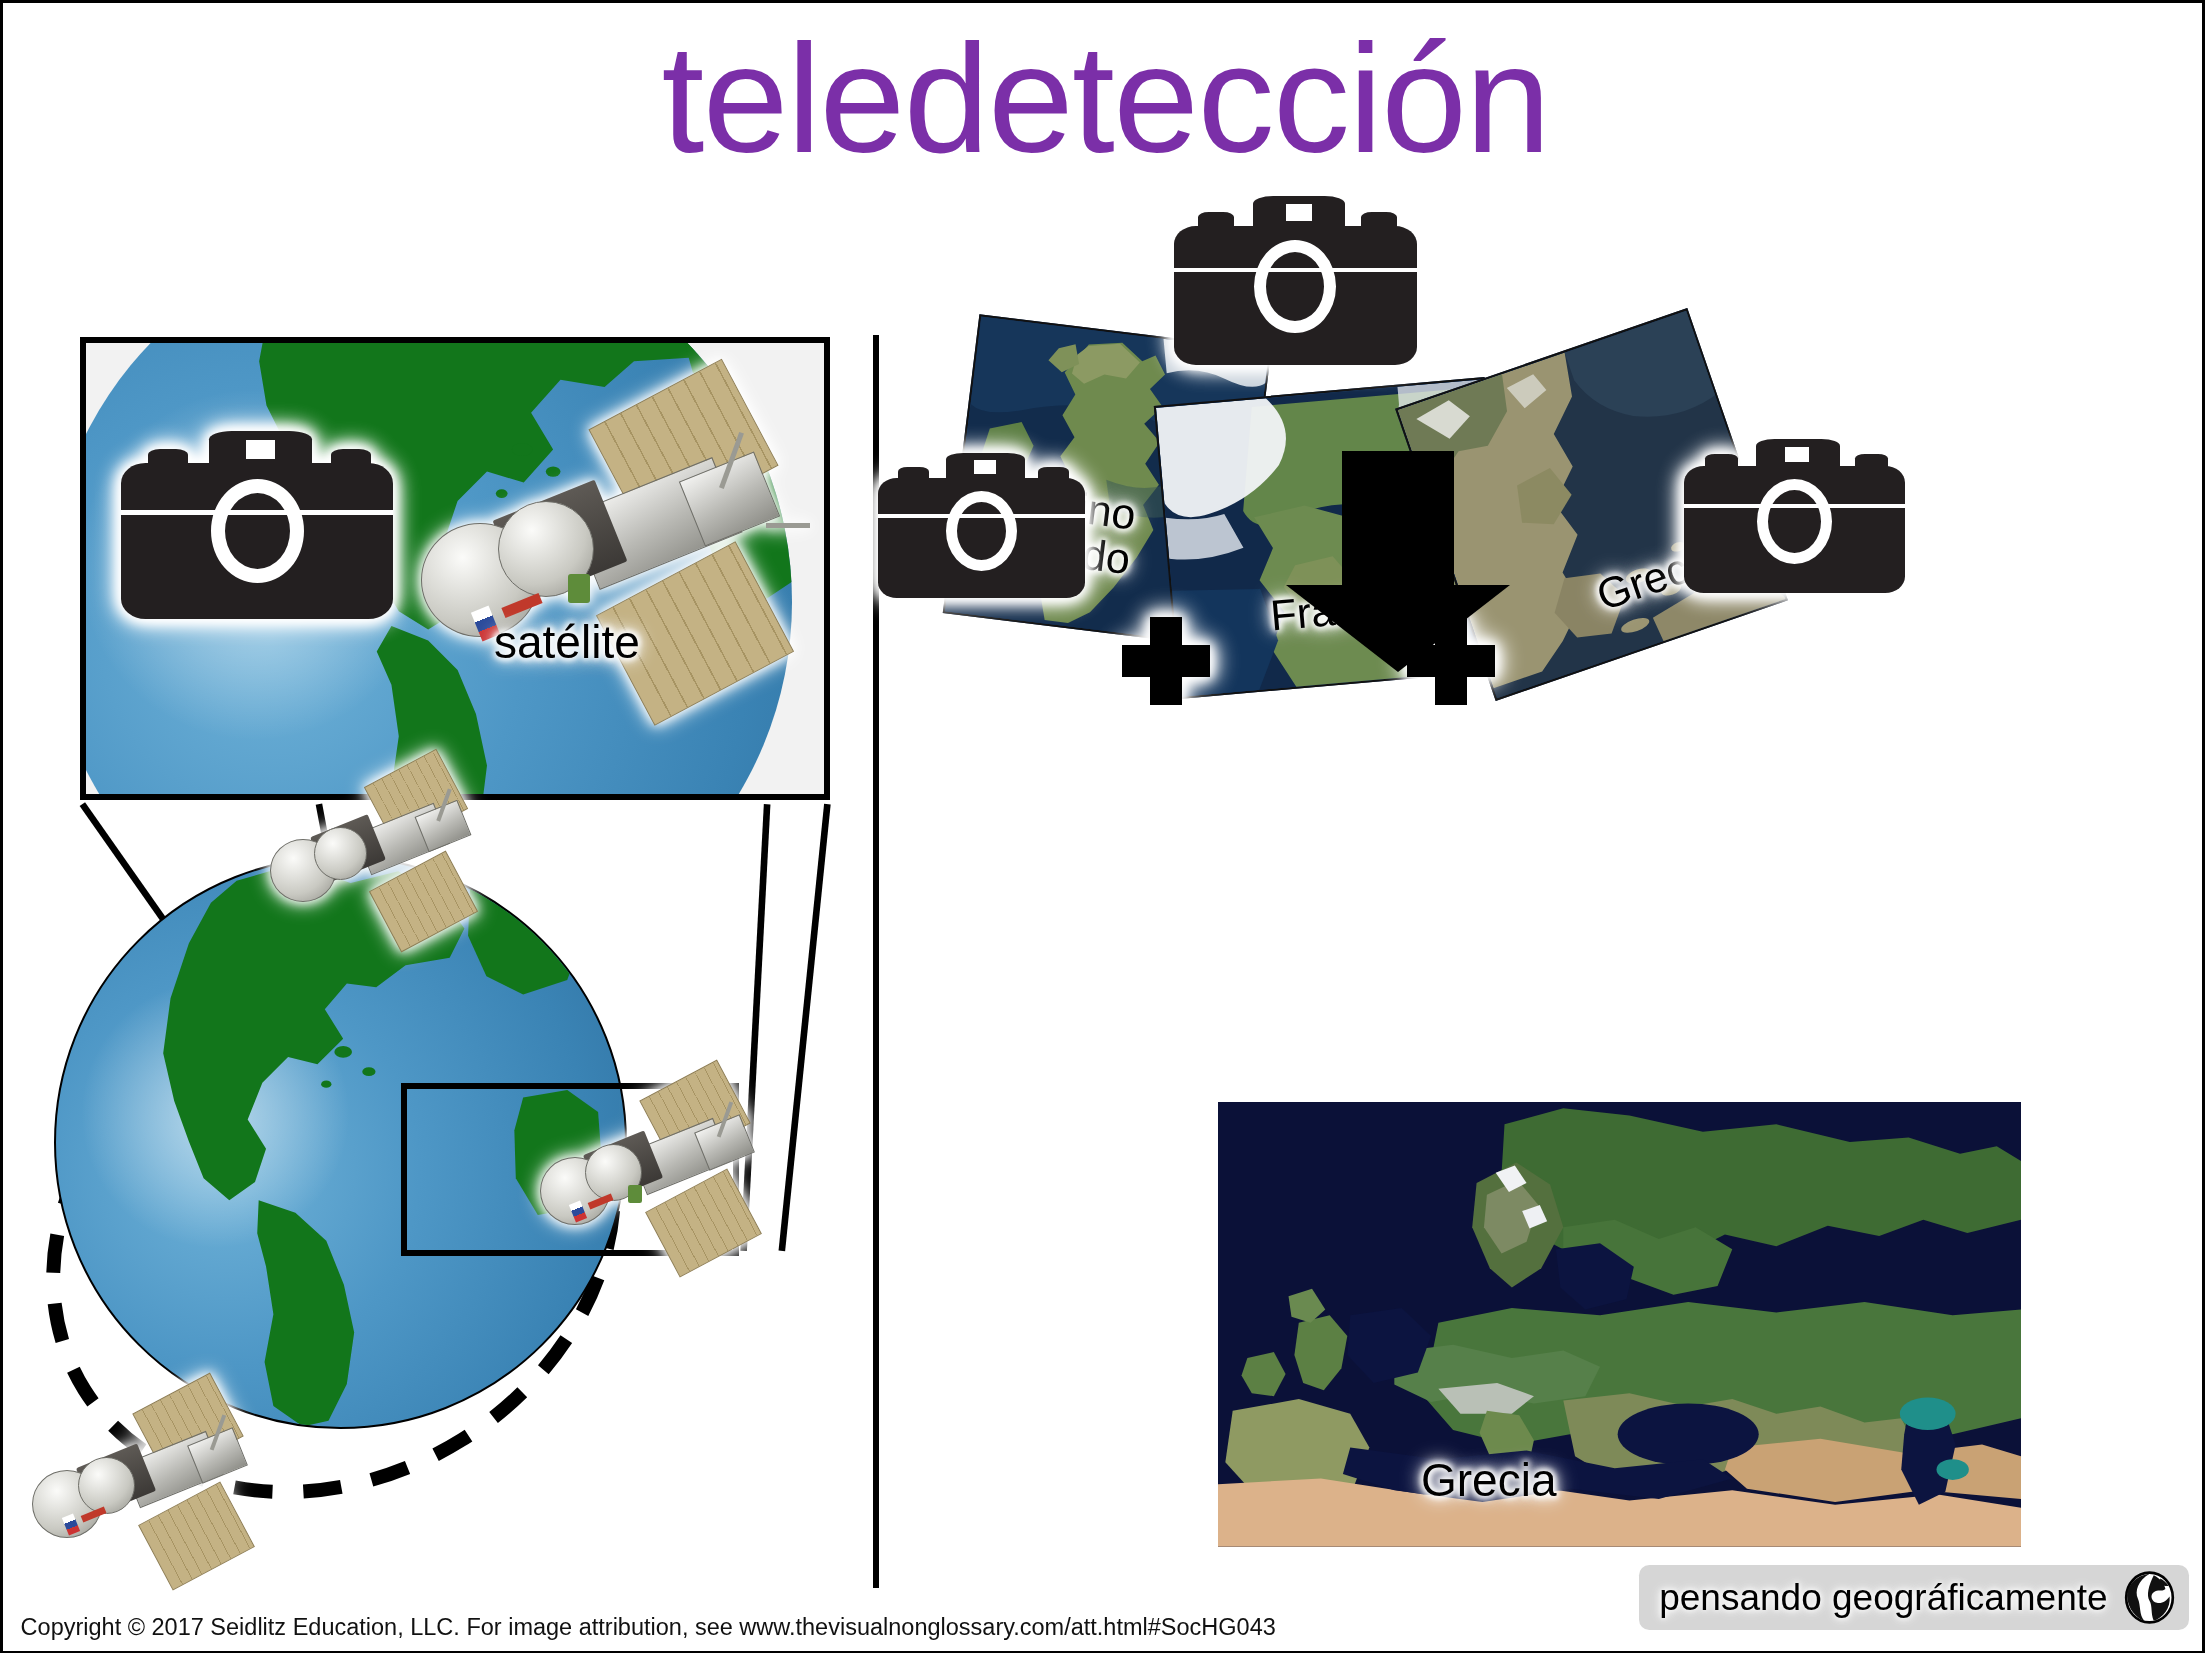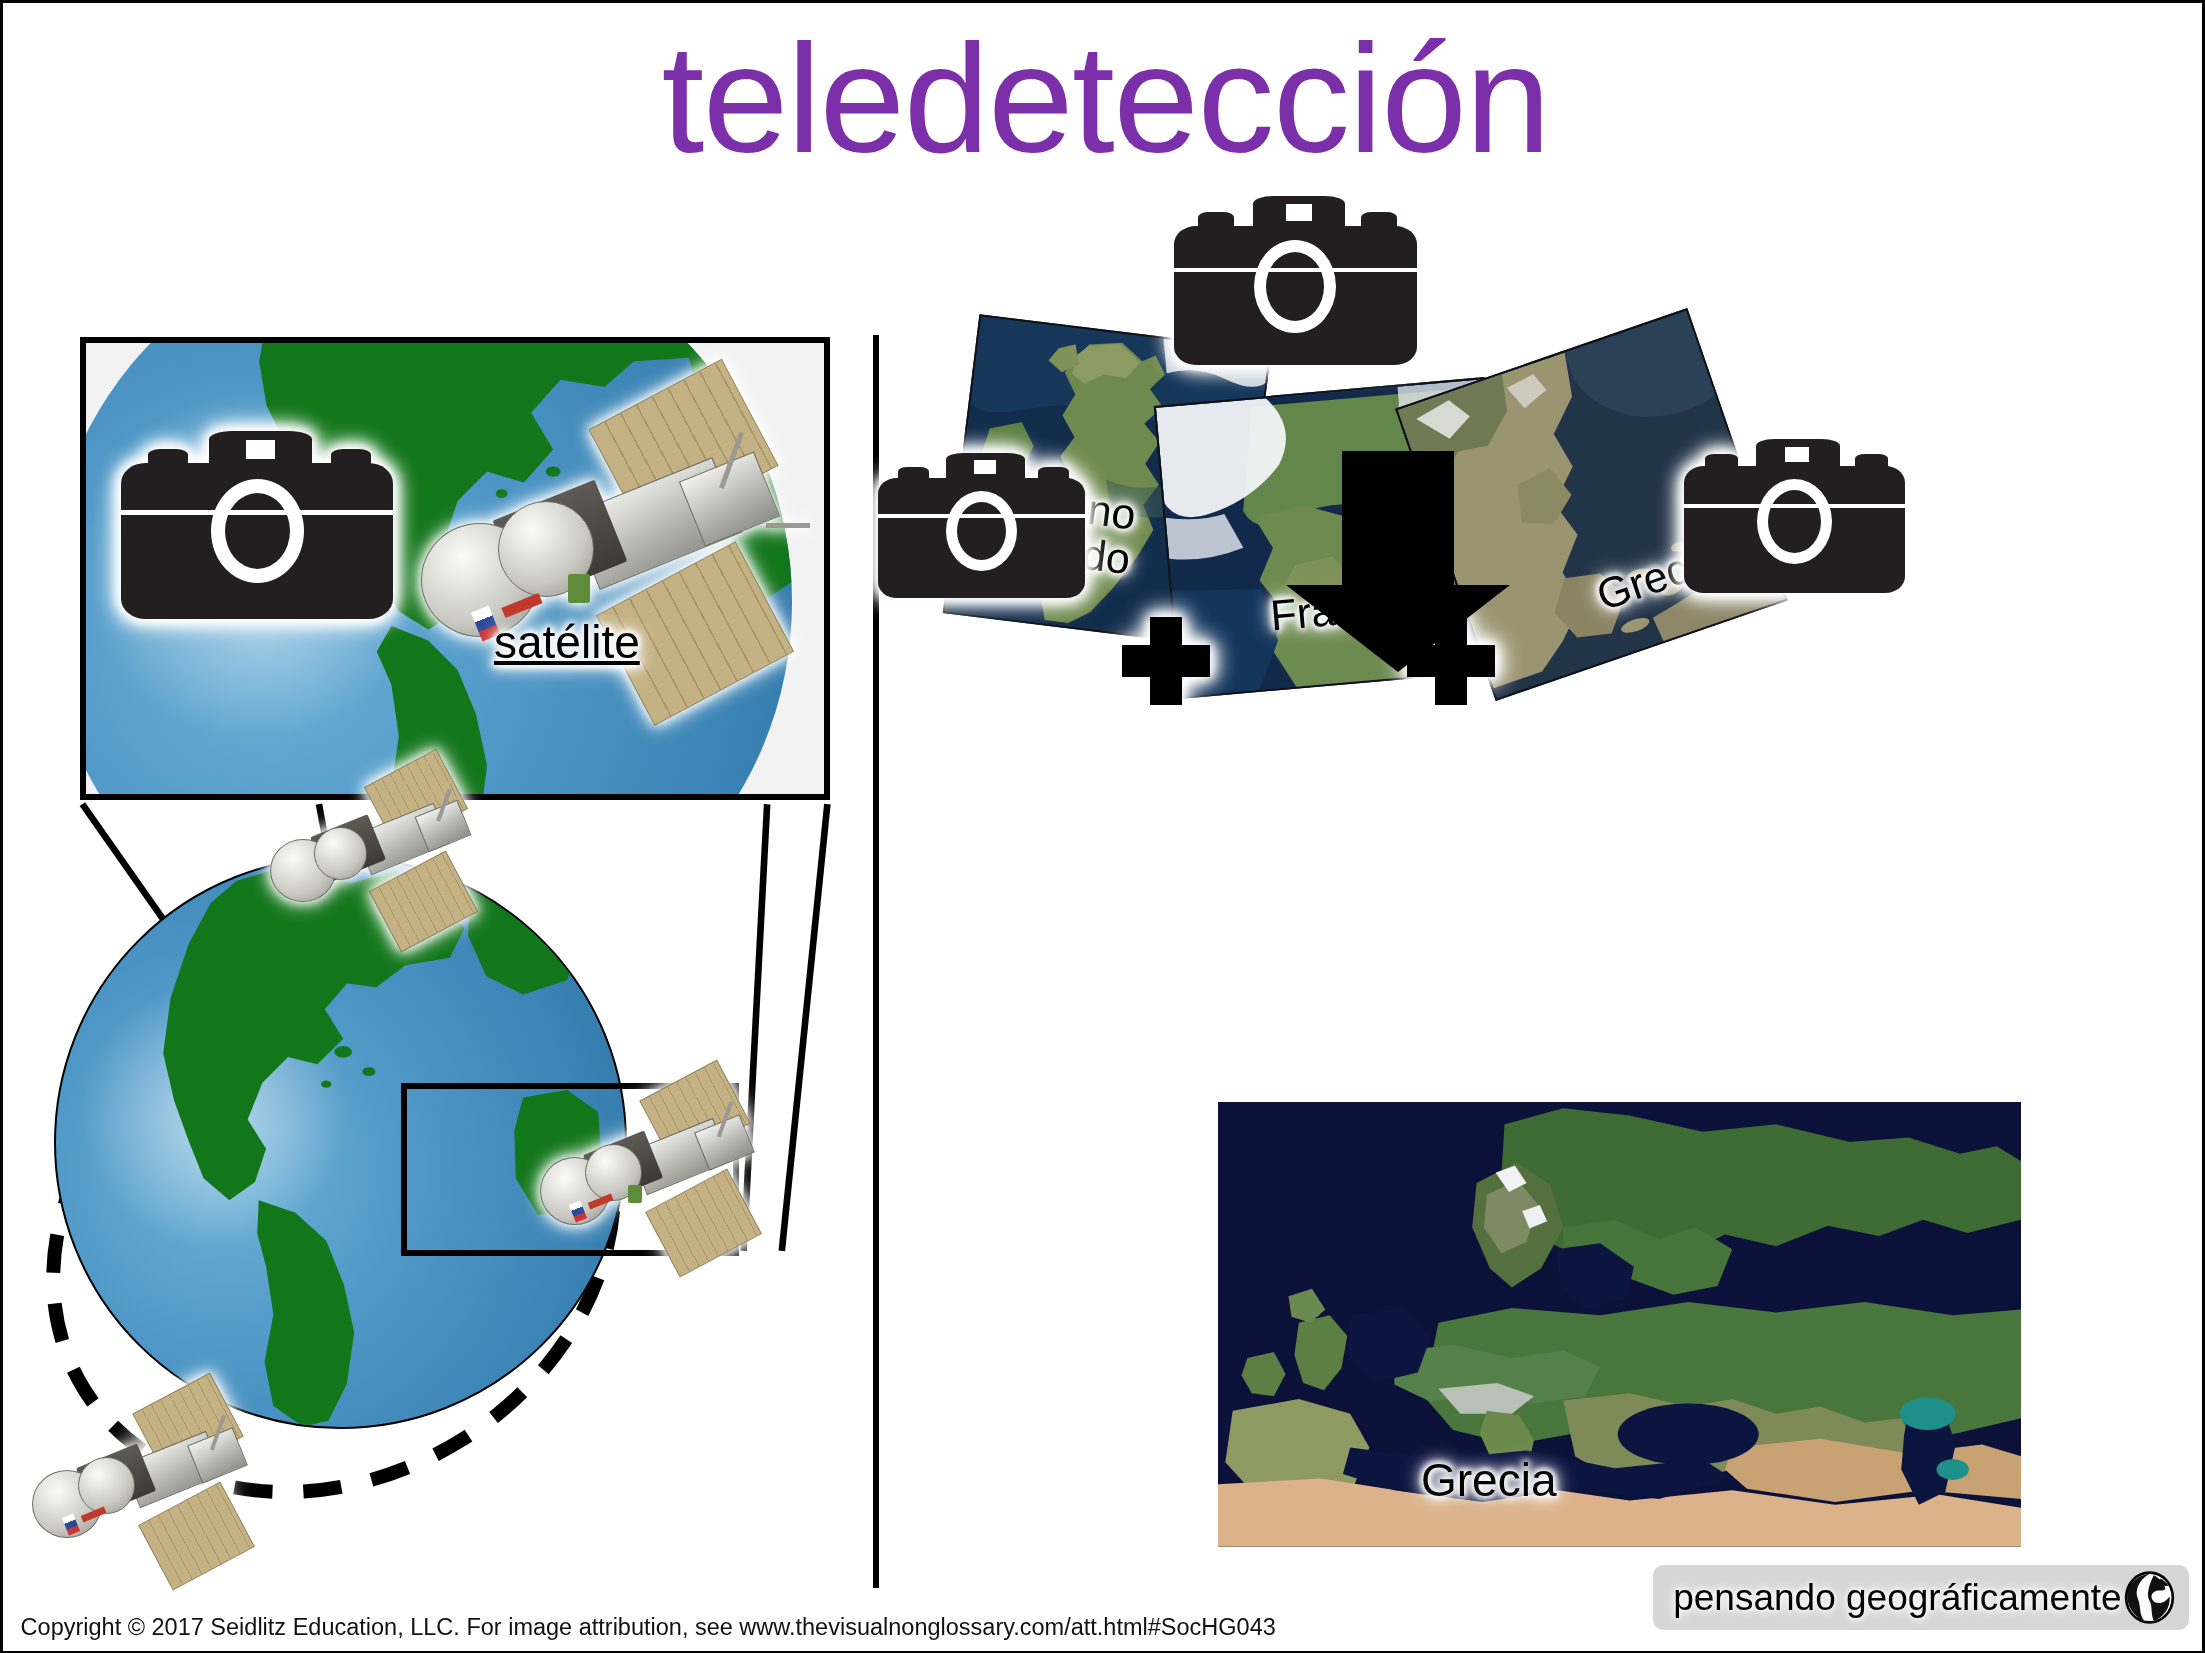--- a/index.html
+++ b/index.html
@@ -85,21 +85,21 @@
   #downarrow .head{position:absolute;width:0;height:0;border-left:112px solid transparent;
                    border-right:112px solid transparent;border-top:87px solid #000;}
 
   
   #europe{position:absolute;left:340px;top:783px;width:803px;height:445px;
           background:#0A1038;overflow:hidden;box-shadow:0 0 11.8px rgba(255,255,255,.9);}
 
   
   #copyright{position:absolute;left:17.6px;bottom:10.3px;font-size:23.5px;color:#111;white-space:nowrap;}
   #badge{position:absolute;right:13.2px;bottom:20.6px;height:65px;background:#D6D6D6;
-         border-radius:10.3px;display:flex;align-items:center;padding:0 13.2px 0 20.6px;gap:1px;}
+         border-radius:10.3px;display:flex;align-items:center;padding:0 13.2px 0 20.6px;gap:15px;}
   #badge .btxt{font-size:37px;color:#000;white-space:nowrap;
         text-shadow:0 0 5.1px #fff,0 0 8.8px #fff,0 0 13.2px #fff;}
   .globeicon{width:53px;height:53px;flex:0 0 53px;}
 </style>
 </head>
 <body>
 
 <div id="page">
 
   <div id="title">teledetección</div>
@@ -153,21 +153,21 @@
         <div class="orb" style="left:26px;top:136px;width:118px;height:114px;"></div>
         <div class="orb" style="left:103px;top:114px;width:96px;height:96px;"></div>
         <div class="mod" style="left:294px;top:77px;width:81px;height:70px;transform:rotate(-22deg);"></div>
         <div class="rod" style="left:334px;top:44px;width:5.1px;height:59px;transform:rotate(20deg);"></div>
         <div class="rod" style="left:371px;top:136px;width:44px;height:5.1px;"></div>
         <div class="flag" style="left:81px;top:221px;width:19px;height:31px;transform:rotate(-22deg);"></div>
         <div style="position:absolute;left:107px;top:213px;width:40px;height:11px;background:#C0392B;transform:rotate(-22deg);"></div>
         <div style="position:absolute;left:173px;top:187px;width:22px;height:29px;background:#5E8C3A;border-radius:2.9px;"></div>
       </div>
 
-      <span class="glow" style="left:408px;top:272px;font-size:46px;text-decoration:underline;">satélite</span>
+      <span class="glow" style="left:408px;top:272px;font-size:46px;">satélite</span>
     </div>
 
     <svg width="867" height="1279" style="position:absolute;left:0;top:0;" viewBox="0 0 1180 1740">
       <ellipse cx="450" cy="1245" rx="400" ry="330" fill="none" stroke="#000" stroke-width="19" stroke-dasharray="52 42" transform="rotate(-32 450 1245)"></ellipse>
       <polygon points="690,1005 810,1035 700,1075" fill="#000"></polygon>
     </svg>
 
     <div id="bigglobe" class="globe">
       <svg width="573" height="573" style="position:absolute;left:-2.9px;top:-2.9px;" viewBox="0 0 780 780">
         <g fill="#12761B">

